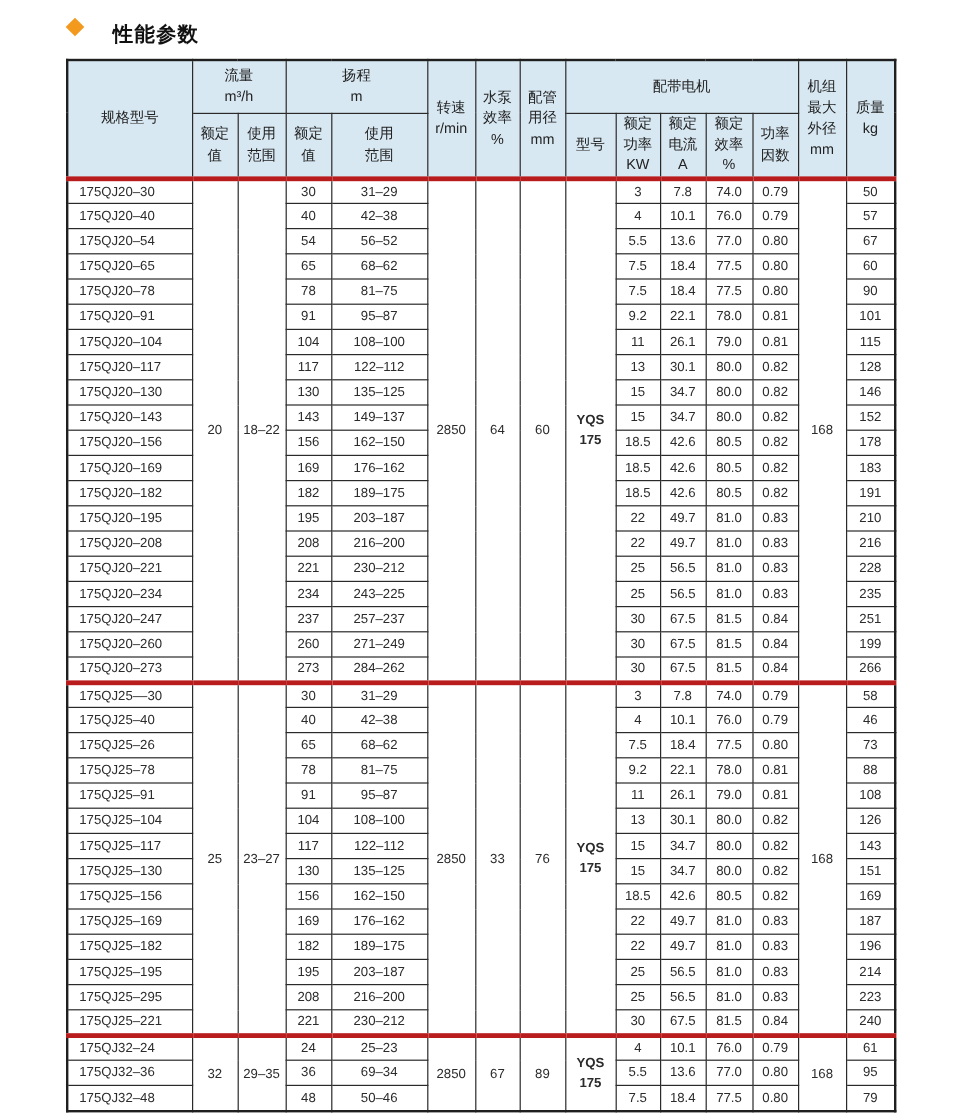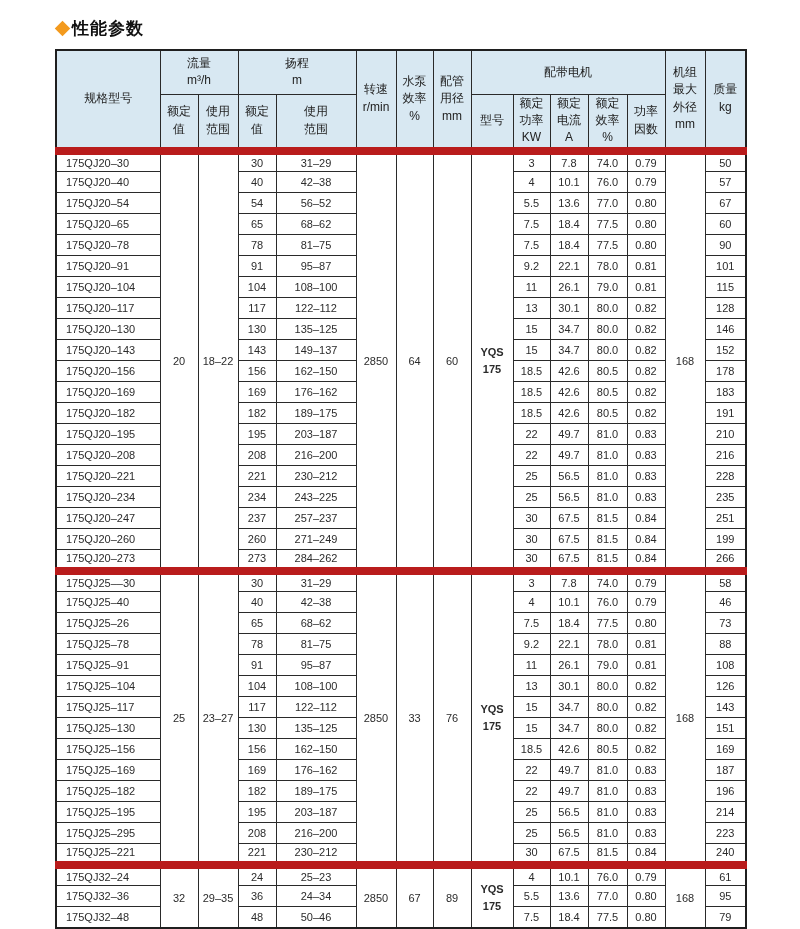--- a/index.html
+++ b/index.html
@@ -7,22 +7,22 @@
     padding: 0;
     background: #ffffff;
     width: 800px;
     height: 929px;
     overflow: hidden;
     font-family: "Liberation Sans", "DejaVu Sans", sans-serif;
     color: #2b2b2b;
   }
   .title-row {
     display: flex;
-    align-items: center;
-    gap: 4px;
+    align-items: flex-start;
+    gap: 26px;
     padding: 17px 0 9px 57px;
     font-family: Liberation Serif, serif;
   }
   .diamond {
     width: 11px;
     height: 11px;
     background: #f39a1e;
     transform: rotate(45deg);
     flex: 0 0 auto;
   }
@@ -64,21 +64,21 @@
   table.perf tbody td.model {
     text-align: left;
     padding-left: 9px;
   }
   table.perf tbody td.preline {
     white-space: pre-line;
     line-height: 1.5;
     font-weight: bold;
   }
   table.perf tbody tr.group-first td {
-    border-top: 8px solid #b91c1c;
+    border-top: 4px solid #b91c1c;
   }
 </style>
 </head>
 <body>
 
 <div class="title-row">
   <span class="diamond"></span>
   <span class="page-title">性能参数</span>
 </div>
 
@@ -517,21 +517,21 @@
         <td>4</td>
         <td>10.1</td>
         <td>76.0</td>
         <td>0.79</td>
         <td rowspan="3">168</td>
         <td>61</td>
       </tr>
       <tr>
         <td class="model">175QJ32–36</td>
         <td>36</td>
-        <td>24–34</td>
+        <td>69–34</td>
         <td>5.5</td>
         <td>13.6</td>
         <td>77.0</td>
         <td>0.80</td>
         <td>95</td>
       </tr>
       <tr>
         <td class="model">175QJ32–48</td>
         <td>48</td>
         <td>50–46</td>

